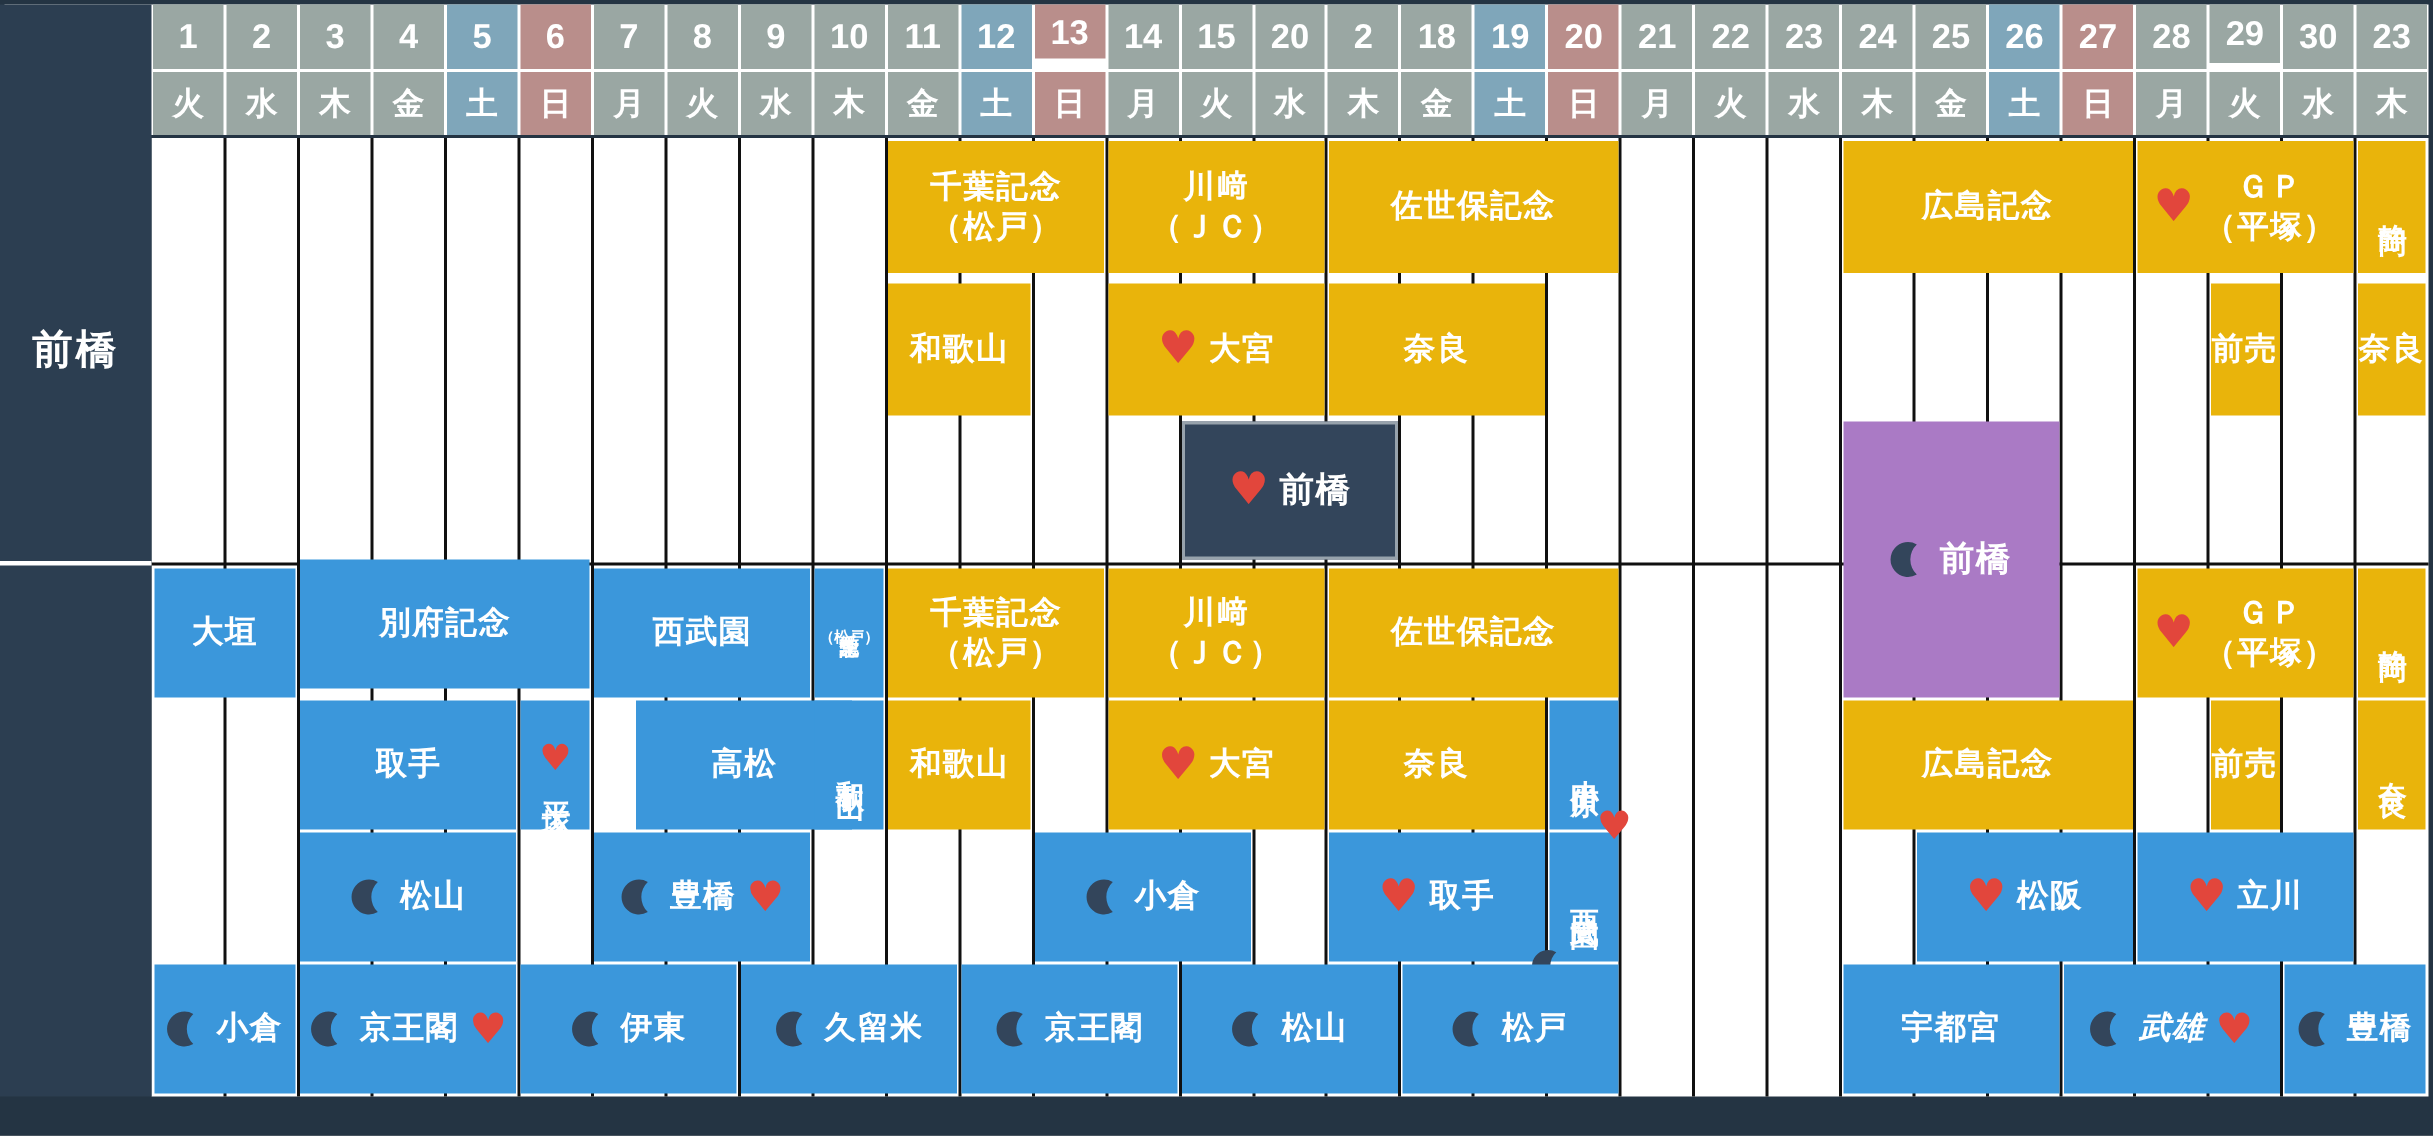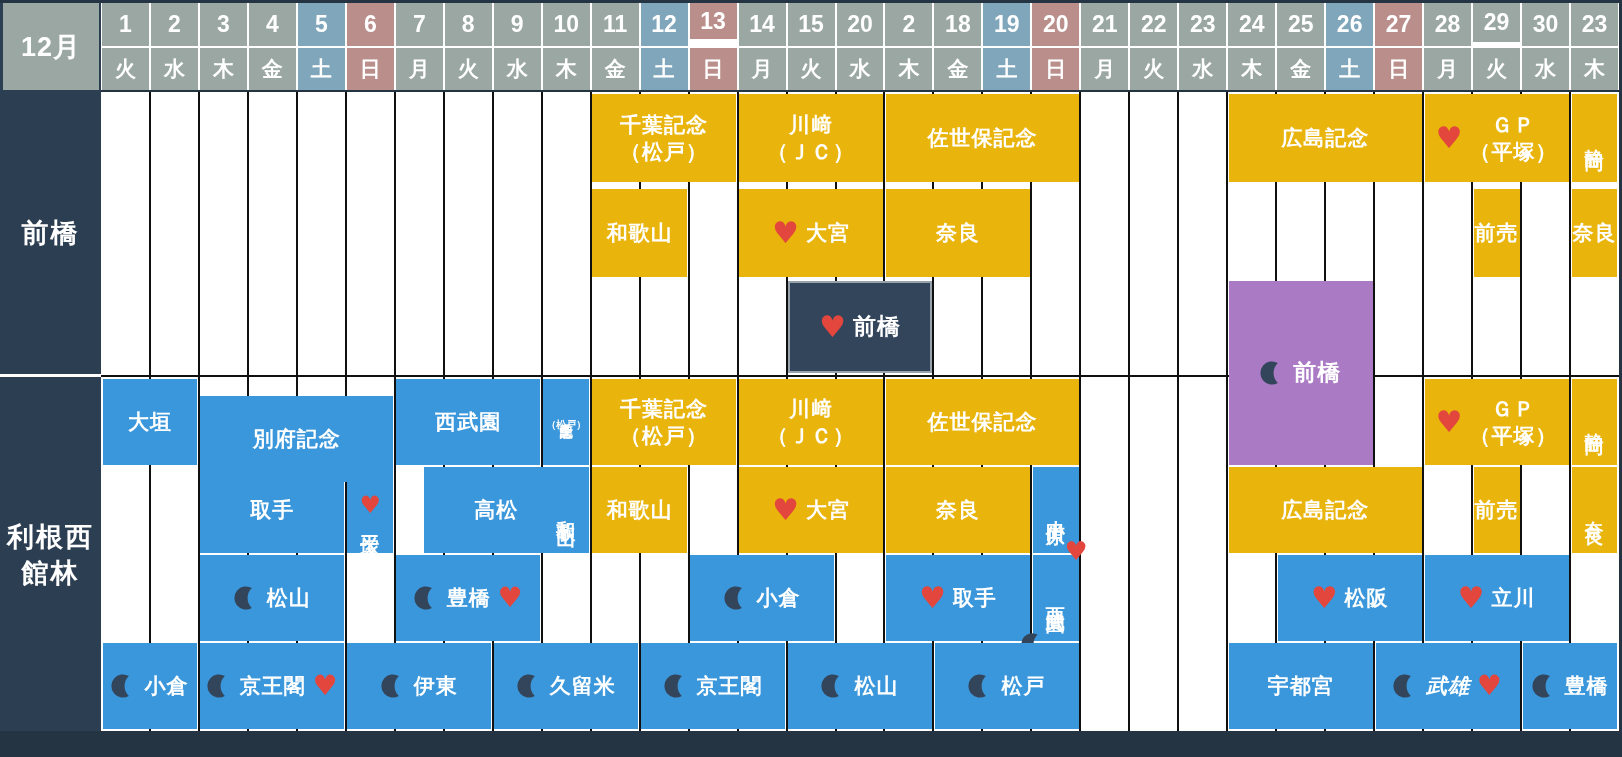--- a/index.html
+++ b/index.html
@@ -49,24 +49,21 @@
   .pos-tr{position:absolute;top:-17px;right:-9px;z-index:4;}
   .pos-bl{position:absolute;bottom:-15px;left:-12px;z-index:4;}
 </style>
 </head>
 <body>
 
 <div id="stage">
   <div class="label-col"></div>
   <div class="white-back" id="header-back" style="left:3px;top:3px;width:1616px;height:87px;"></div>
   <div class="white-back" id="grid-back" style="left:101px;top:92px;width:1518px;height:639px;"></div>
-  <div class="month-cell">12月</div>
   <div class="section-label" id="sec-label-0" style="top: 92px; height: 282px;">前橋</div>
-  <div class="section-label" id="sec-label-1" style="top: 379px; height: 352px;">利根西
-館林</div>
   <div class="label-divider"></div>
   <div id="dyn">
       <div class="hc num d-normal" style="left: 102px; top: 3px; width: 46.9677px; height: 43px;">1</div>
       <div class="hc wd d-normal" style="left: 102px; top: 48px; width: 46.9677px; height: 42px;">火</div>
       <div class="hc num d-normal" style="left: 150.968px; top: 3px; width: 46.9677px; height: 43px;">2</div>
       <div class="hc wd d-normal" style="left: 150.968px; top: 48px; width: 46.9677px; height: 42px;">水</div>
       <div class="hc num d-normal" style="left: 199.935px; top: 3px; width: 46.9677px; height: 43px;">3</div>
       <div class="hc wd d-normal" style="left: 199.935px; top: 48px; width: 46.9677px; height: 42px;">木</div>
       <div class="hc num d-normal" style="left: 248.903px; top: 3px; width: 46.9677px; height: 43px;">4</div>
       <div class="hc wd d-normal" style="left: 248.903px; top: 48px; width: 46.9677px; height: 42px;">金</div>
@@ -255,21 +252,21 @@
           </div>
         </div>
       </div>
       <div class="ev c-blue" style="left: 102.5px; width: 94.9355px; top: 379px; height: 86px;">
         <div class="ev-inner">
           <div class="lbl">
             <div>大垣</div>
           </div>
         </div>
       </div>
-      <div class="ev c-blue" style="left: 200.435px; width: 192.871px; top: 396px; height: 86px;">
+      <div class="ev c-blue" style="left: 200.435px; width: 192.871px; top: 373px; height: 86px;">
         <div class="ev-inner">
           <div class="lbl">
             <div>別府記念</div>
           </div>
         </div>
       </div>
       <div class="ev c-blue" style="left: 396.306px; width: 143.903px; top: 379px; height: 86px;">
         <div class="ev-inner">
           <div class="lbl">
             <div>西武園</div>

